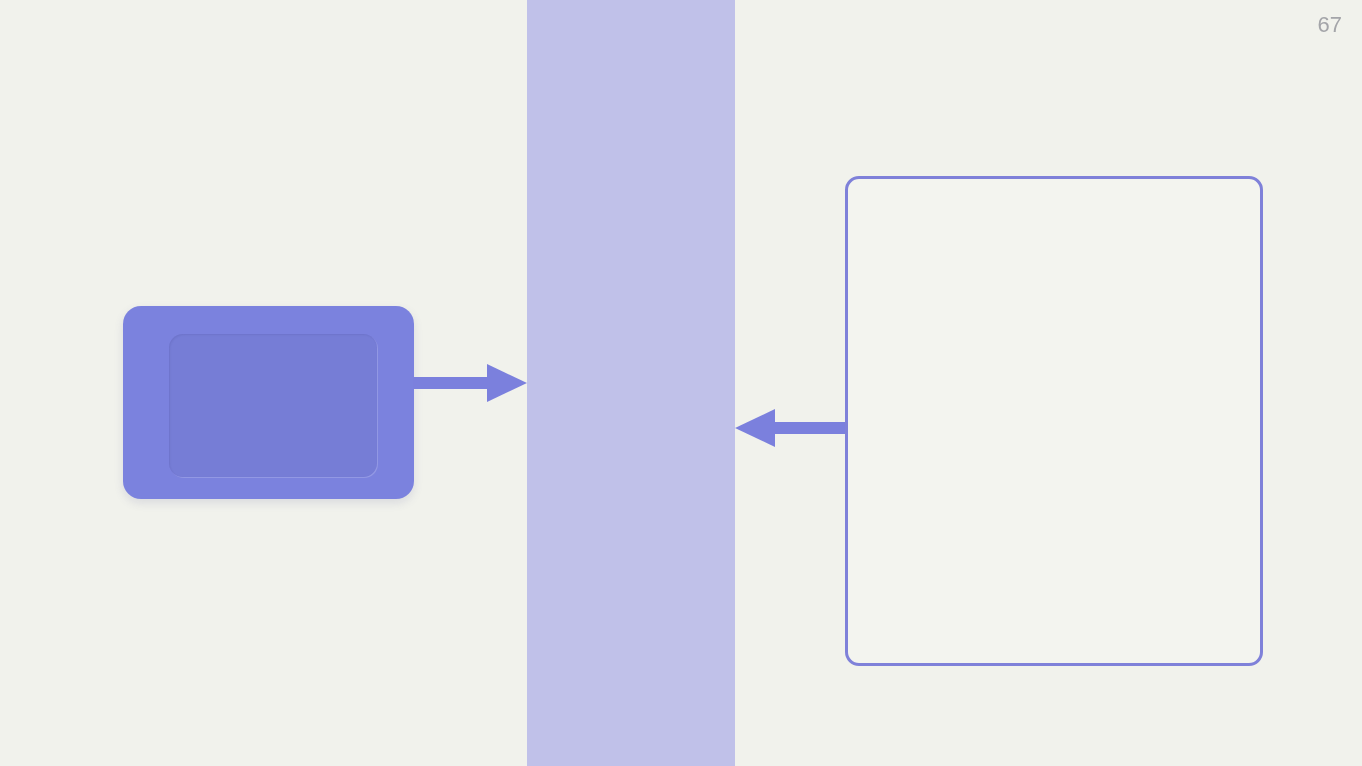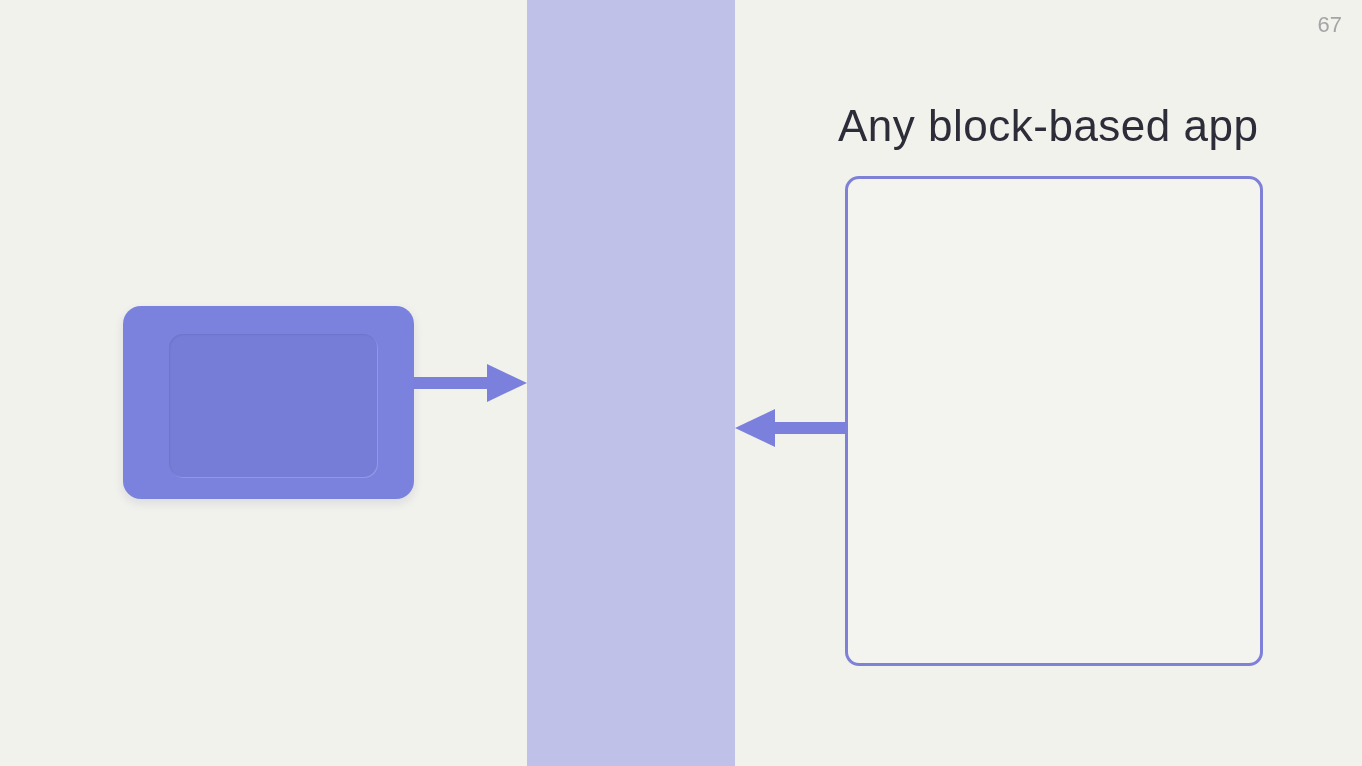--- a/index.html
+++ b/index.html
@@ -127,21 +127,20 @@
 
   <div class="block">
     <div class="block-inner"></div>
   </div>
 
   <div class="arrow arrow-right">
     <div class="shaft"></div>
     <div class="head-right"></div>
   </div>
 
-  <div class="heading right-heading">Any block-based app</div>
 
   <div class="app-box"></div>
 
   <div class="arrow arrow-left">
     <div class="head-left"></div>
     <div class="shaft"></div>
   </div>
 
 </div>
 

